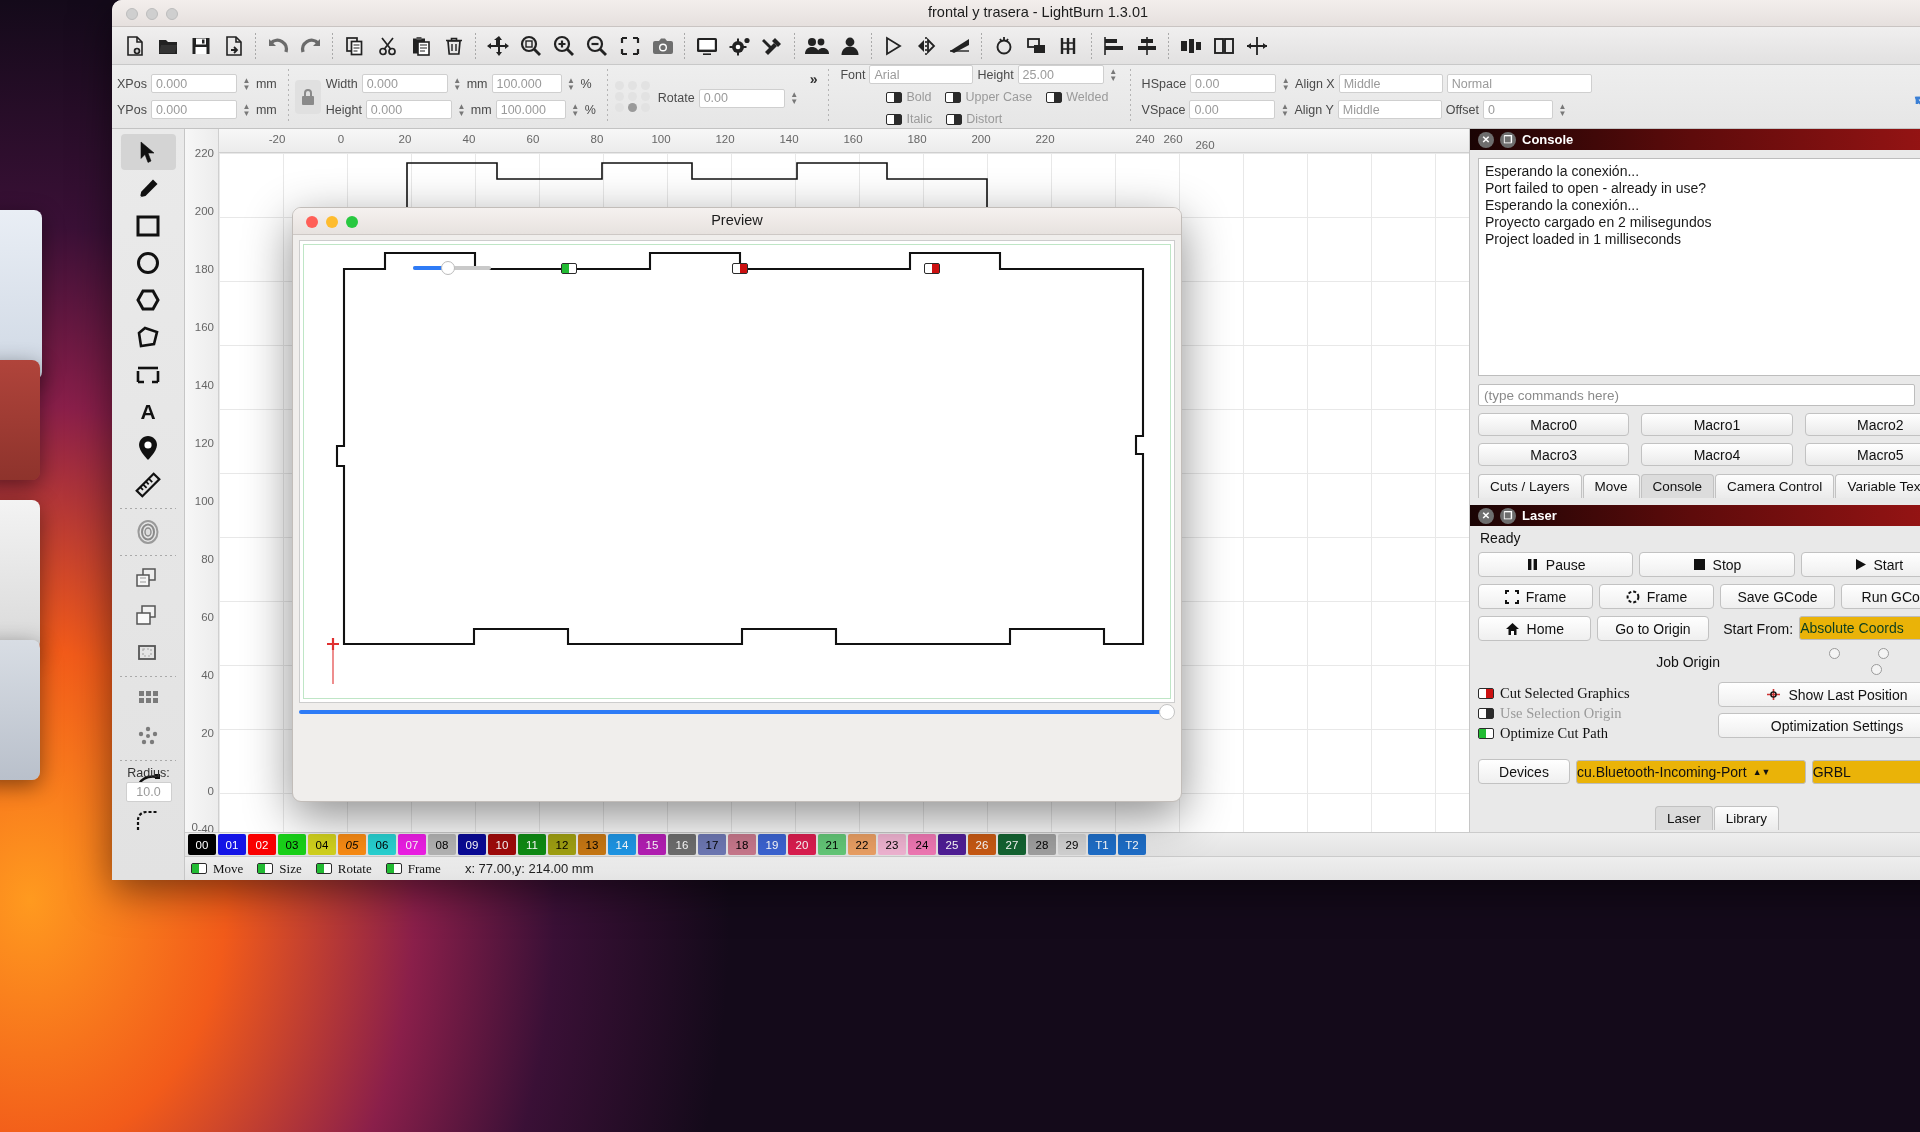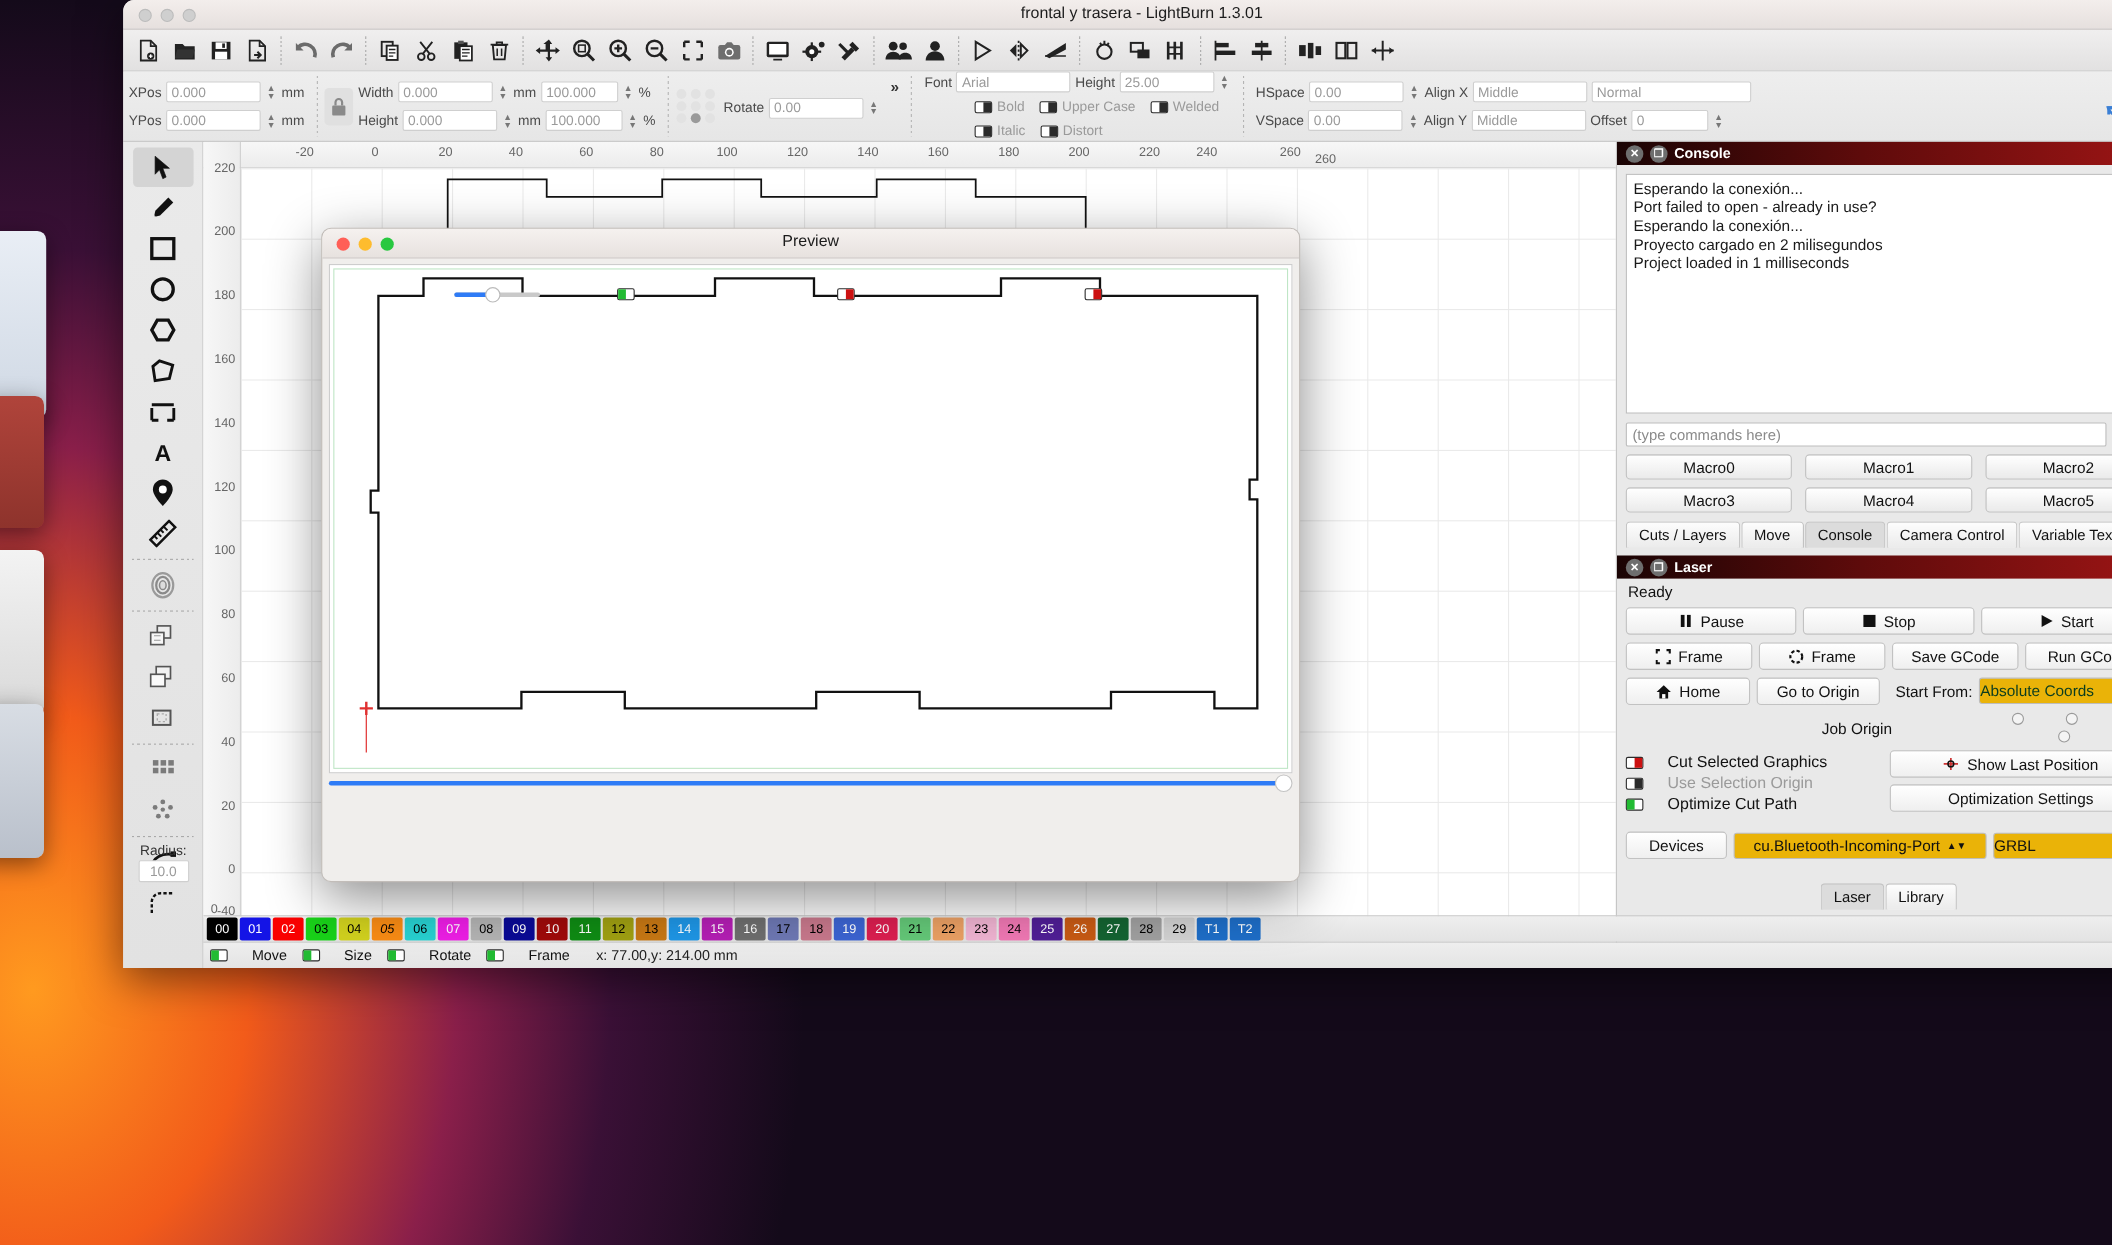--- a/index.html
+++ b/index.html
@@ -149,21 +149,21 @@
   #laser-status { font-size:14px; color:#111; padding:4px 2px 6px; }
   .lrow { display:flex; gap:6px; margin-bottom:7px; }
   .lbtn { flex:1; height:25px; border:1px solid #c2c2c2; border-radius:4px;
           background:linear-gradient(180deg,#ffffff,#efefef); font-size:14px; color:#111;
           display:flex; align-items:center; justify-content:center; gap:7px; }
   .lbl-inline { font-size:14px; color:#111; display:flex; align-items:center; }
   .combo { border:1px solid #bdbdbd; background:#eab308; border-radius:3px; height:24px;
            display:flex; align-items:center; padding:0 0; font-size:14px; color:#0b3d1f; gap:6px;}
   .radio-row { display:flex; align-items:center; justify-content:flex-end; gap:38px; padding-right:18px; }
   .radio { width:11px; height:11px; border-radius:50%; border:1px solid #9a9a9a; background:#f4f4f4; }
-  .chk-line { display:flex; align-items:center; gap:22px; font-size:14.5px; color:#111; margin:3px 0; }
+  .chk-line { display:flex; align-items:center; gap:6px; font-size:14.5px; color:#111; margin:3px 0;font-family:Liberation Serif, serif; }
   .chk-line.dim { color:#9a9a9a; }
 
   
   #palette { position:absolute; left:73px; right:0; bottom:24px; height:24px;
              display:flex; align-items:center; gap:2px; padding-left:3px;
              background:linear-gradient(180deg,#eeeeee,#e3e3e3); border-top:1px solid #cbcbcb;}
   .swatch { width:28px; height:21px; border-radius:2px; font-size:11.5px;
             display:flex; align-items:center; justify-content:center; }
   #statusbar { position:absolute; left:73px; right:0; bottom:0; height:24px;
                display:flex; align-items:center; gap:14px; padding-left:6px; font-size:13px; color:#222;
@@ -726,21 +726,21 @@
         <span class="rt-tick" style="left: 284px;">40</span>
         <span class="rt-tick" style="left: 348px;">60</span>
         <span class="rt-tick" style="left: 412px;">80</span>
         <span class="rt-tick" style="left: 476px;">100</span>
         <span class="rt-tick" style="left: 540px;">120</span>
         <span class="rt-tick" style="left: 604px;">140</span>
         <span class="rt-tick" style="left: 668px;">160</span>
         <span class="rt-tick" style="left: 732px;">180</span>
         <span class="rt-tick" style="left: 796px;">200</span>
         <span class="rt-tick" style="left: 860px;">220</span>
-        <span class="rt-tick" style="left: 912px;">240</span>
+        <span class="rt-tick" style="left: 960px;">240</span>
         <span class="rt-tick" style="left: 988px;">260</span>
         <span class="rt-tick" style="left: 1020px; top: 10px;">260</span>
       </div>
     <div id="ruler-left">
         <span class="rl-tick" style="top: 24px;">220</span>
         <span class="rl-tick" style="top: 82px;">200</span>
         <span class="rl-tick" style="top: 140px;">180</span>
         <span class="rl-tick" style="top: 198px;">160</span>
         <span class="rl-tick" style="top: 256px;">140</span>
         <span class="rl-tick" style="top: 314px;">120</span>
@@ -890,21 +890,21 @@
                 <path d="M7.5 1v11M1 6.5h13" stroke="#c33" stroke-width="1.6"></path>
                 <circle cx="7.5" cy="6.5" r="2.6" fill="none" stroke="#111" stroke-width="1.4"></circle>
               </svg>
             <span>Show Last Position</span>
           </div>
           <div class="lbtn">Optimization Settings</div>
         </div>
       </div>
       <div class="lrow" style="margin-top:14px;align-items:center;">
         <div class="lbtn" style="flex:0 0 92px;">Devices</div>
-        <div class="combo" style="flex:1.6;color:#111;justify-content:center;">
+        <div class="combo" style="flex:1.6;color:#111;justify-content:flex-start;">
           <span>cu.Bluetooth-Incoming-Port</span>
           <span style="font-size:9px;">▲▼</span>
         </div>
         <div class="combo" style="flex:1;color:#111;">
           <span>GRBL</span>
         </div>
       </div>
       <div class="tabstrip" style="margin:22px 0 0;justify-content:center;">
         <div class="tab active">Laser</div>
         <div class="tab">Library</div>

